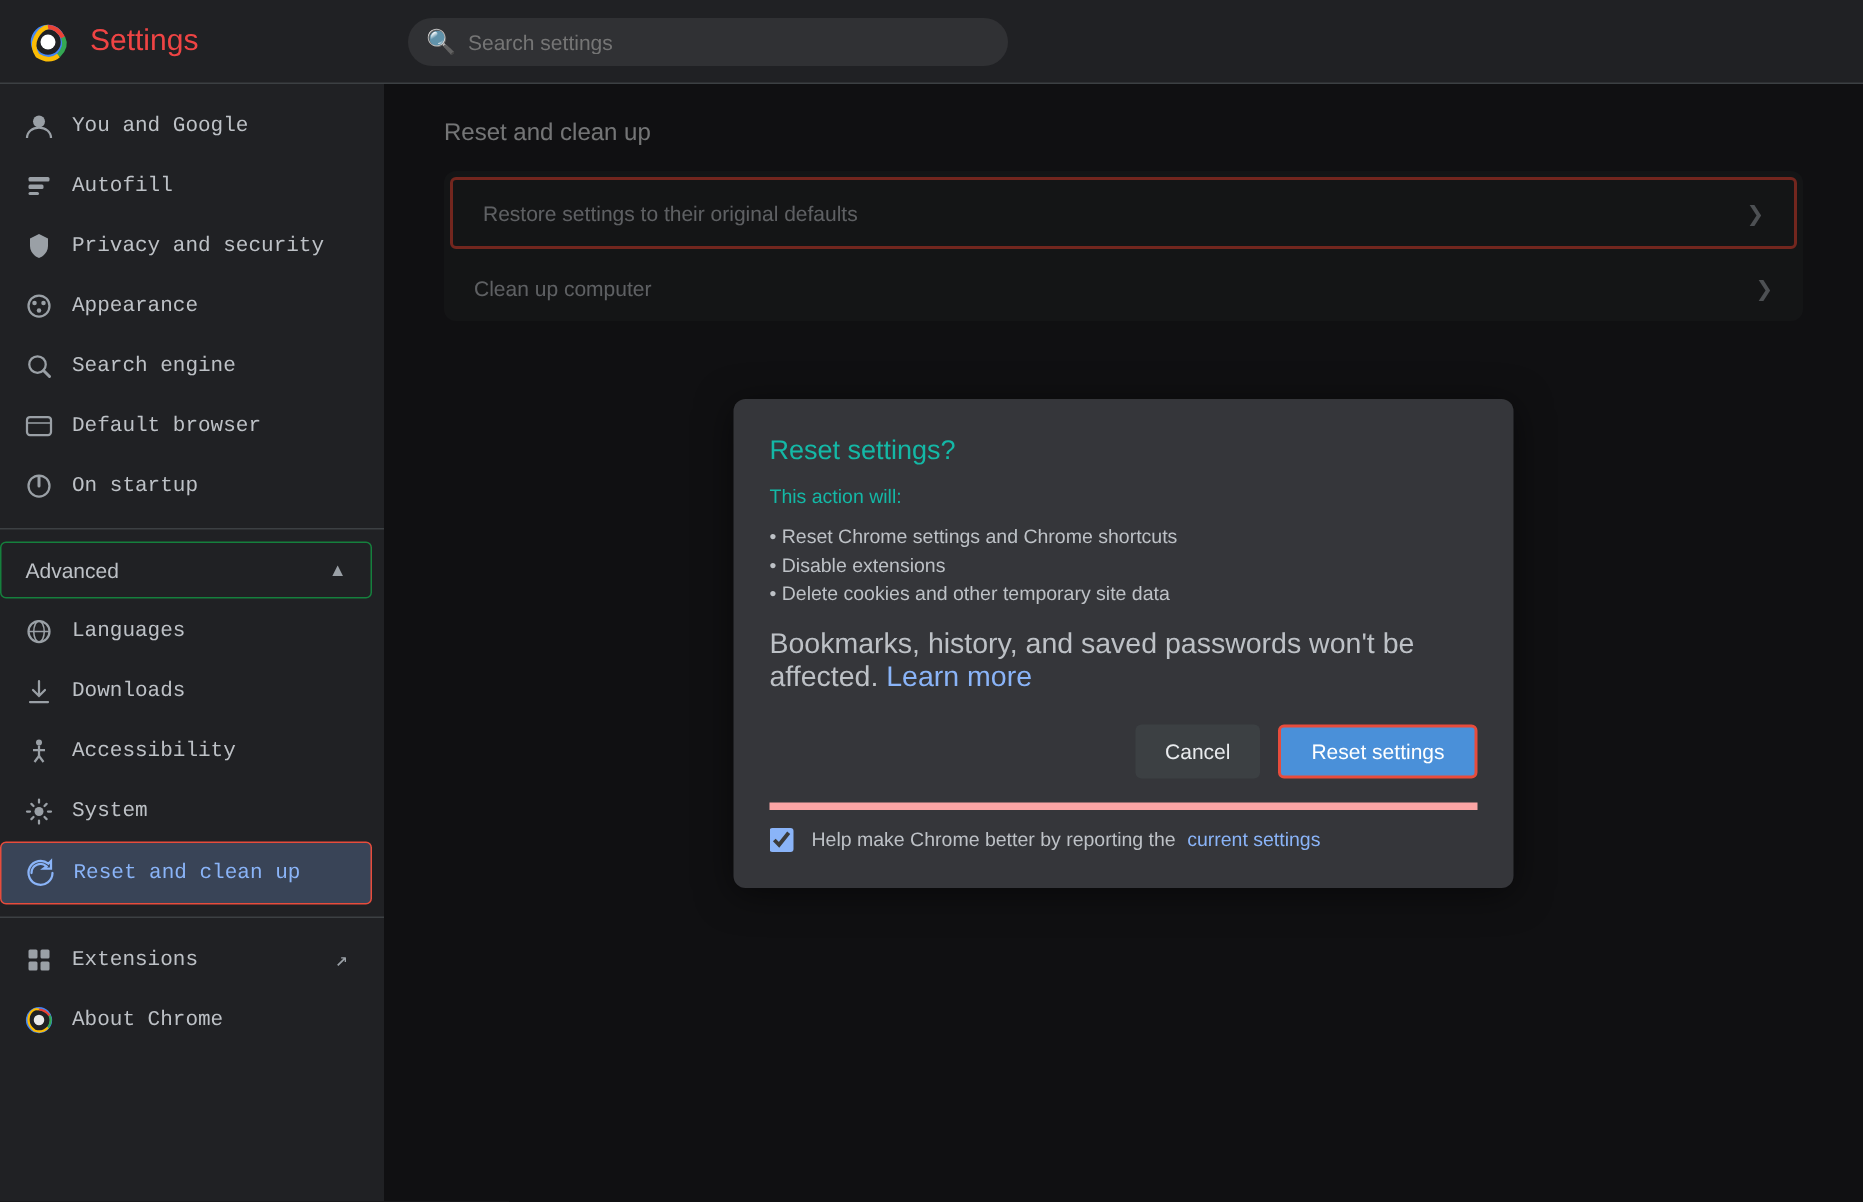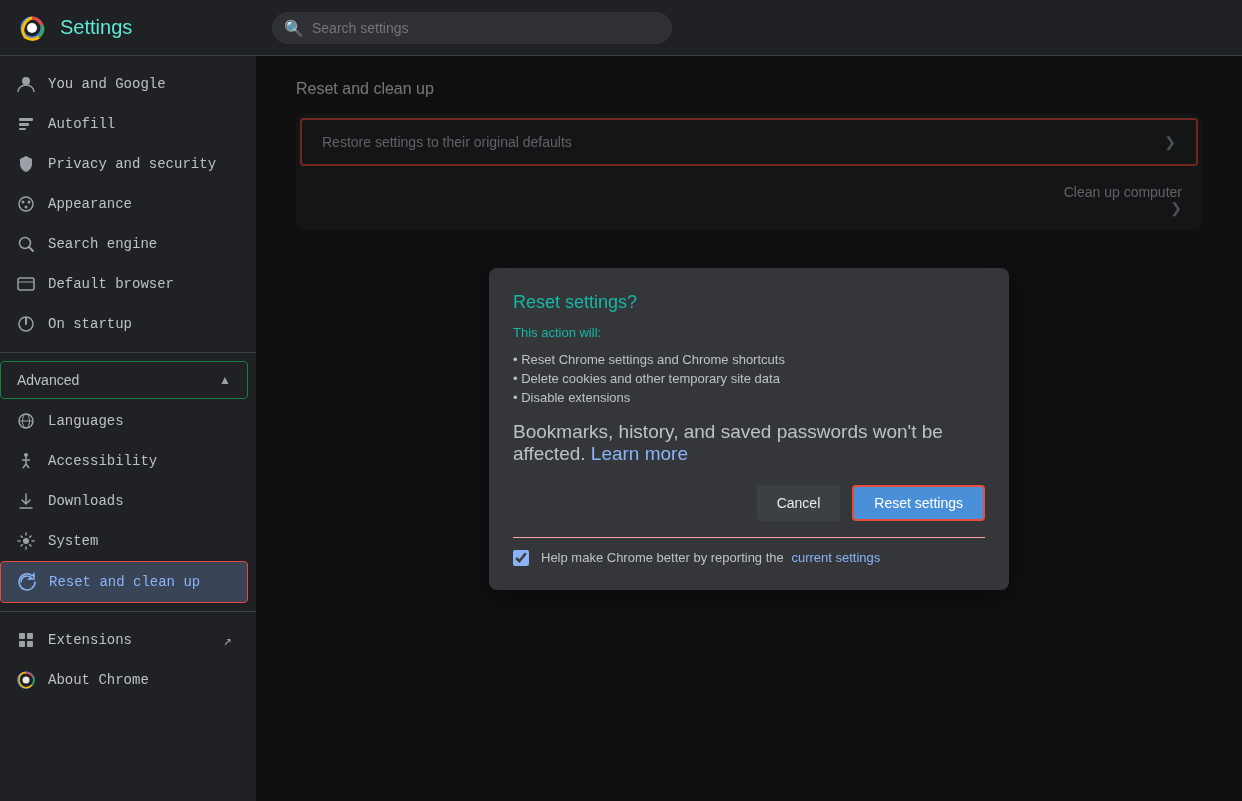--- a/index.html
+++ b/index.html
@@ -123,21 +123,20 @@
       padding: 14px 20px;
       border-bottom: 1px solid #3c4043;
       cursor: pointer;
       display: flex;
       align-items: flex-end;
       justify-content: space-between;
     }
 
     .settings-card-item:last-child {
       border-bottom: none;
-      flex-direction: column;
     }
 
     .settings-card-item .item-text {
       color: #bdc1c6;
       font-size: 14px;
     }
 
     
     .overlay {
       position: absolute;
@@ -219,21 +218,21 @@
       cursor: pointer;
       font-size: 14px;
       font-weight: 500;
     }
 
     .dialog-checkbox-row {
       display: flex;
       align-items: center;
       gap: 12px;
       padding-top: 12px;
-      border-top: 1px solid #fca5a5;
+      border-top: 5px solid #fca5a5;
     }
 
     .dialog-checkbox-row input[type="checkbox"] {
       width: 16px;
       height: 16px;
       accent-color: #8ab4f8;
     }
 
     .dialog-checkbox-label {
       font-size: 13px;
@@ -302,21 +301,21 @@
   <div class="header-bar">
 
     <div style="display:flex;align-items:center;gap:12px;width:256px;flex-shrink:0;">
       <svg width="32" height="32" viewBox="0 0 32 32">
         <circle cx="16" cy="16" r="10" fill="none" stroke="#4285f4" stroke-width="3"></circle>
         <circle cx="16" cy="16" r="5" fill="#fff"></circle>
         <path d="M16 6 Q22 6 26 13" stroke="#ea4335" stroke-width="3" fill="none"></path>
         <path d="M26 13 Q29 19 23 25" stroke="#34a853" stroke-width="3" fill="none"></path>
         <path d="M23 25 Q17 30 9 25 Q5 19 8 13 Q11 7 16 6" stroke="#fbbc05" stroke-width="3" fill="none"></path>
       </svg>
-      <span style="font-size:20px;font-weight:400;color:#5eead4;">Settings</span>
+      <span style="font-size:20px;font-weight:400;color:#ef4444;">Settings</span>
     </div>
 
     <div class="search-bar-wrapper">
       <span class="search-icon-inline">🔍</span>
       <input class="search-bar" type="text" placeholder="Search settings" style="">
     </div>
   </div>
 
   <div class="body-area">
 
@@ -408,38 +407,38 @@
               <ellipse cx="10" cy="10" rx="3.5" ry="7" stroke="#9aa0a6" stroke-width="1"></ellipse>
               <line x1="3" y1="10" x2="17" y2="10" stroke="#9aa0a6" stroke-width="1"></line>
             </svg>
         </span>
         <span class="item-label">Languages</span>
       </div>
 
       <div class="sidebar-item">
         <span class="item-icon">
           <svg width="20" height="20" viewBox="0 0 20 20" fill="none">
+              <path d="M10 3v10M6 9l4 4 4-4" stroke="#9aa0a6" stroke-width="1.5" stroke-linecap="round"></path>
+              <line x1="4" y1="17" x2="16" y2="17" stroke="#9aa0a6" stroke-width="1.5" stroke-linecap="round"></line>
+            </svg>
+        </span>
+        <span class="item-label">Downloads</span>
+      </div>
+
+      <div class="sidebar-item">
+        <span class="item-icon">
+          <svg width="20" height="20" viewBox="0 0 20 20" fill="none">
               <circle cx="10" cy="4" r="2" fill="#9aa0a6"></circle>
               <line x1="10" y1="6" x2="10" y2="13" stroke="#9aa0a6" stroke-width="1.5"></line>
               <line x1="6" y1="9" x2="14" y2="9" stroke="#9aa0a6" stroke-width="1.5"></line>
               <line x1="10" y1="13" x2="7" y2="17" stroke="#9aa0a6" stroke-width="1.5"></line>
               <line x1="10" y1="13" x2="13" y2="17" stroke="#9aa0a6" stroke-width="1.5"></line>
             </svg>
         </span>
         <span class="item-label">Accessibility</span>
-      </div>
-
-      <div class="sidebar-item">
-        <span class="item-icon">
-          <svg width="20" height="20" viewBox="0 0 20 20" fill="none">
-              <path d="M10 3v10M6 9l4 4 4-4" stroke="#9aa0a6" stroke-width="1.5" stroke-linecap="round"></path>
-              <line x1="4" y1="17" x2="16" y2="17" stroke="#9aa0a6" stroke-width="1.5" stroke-linecap="round"></line>
-            </svg>
-        </span>
-        <span class="item-label">Downloads</span>
       </div>
 
       <div class="sidebar-item">
         <span class="item-icon">
           <svg width="20" height="20" viewBox="0 0 20 20" fill="none">
               <circle cx="10" cy="10" r="3" fill="#9aa0a6"></circle>
               <path d="M10 2v2M10 16v2M2 10h2M16 10h2M4.93 4.93l1.41 1.41M13.66 13.66l1.41 1.41M4.93 15.07l1.41-1.41M13.66 6.34l1.41-1.41" stroke="#9aa0a6" stroke-width="1.5" stroke-linecap="round"></path>
             </svg>
         </span>
         <span class="item-label">System</span>
@@ -498,22 +497,22 @@
         </div>
       </div>
 
       <div class="overlay">
         <div class="dialog">
           <div class="dialog-title">Reset settings?</div>
           <div class="dialog-subtitle">This action will:</div>
 
           <div class="dialog-list">
             <div class="dialog-list-item">• Reset Chrome settings and Chrome shortcuts</div>
+            <div class="dialog-list-item">• Disable extensions</div>
             <div class="dialog-list-item">• Delete cookies and other temporary site data</div>
-            <div class="dialog-list-item">• Disable extensions</div>
           </div>
 
           <div class="dialog-note">
             <span>Bookmarks, history, and saved passwords won't be affected.</span>
             <span class="link">Learn more</span>
           </div>
 
           <div class="dialog-actions">
             <button class="btn-cancel">Cancel</button>
             <button class="btn-reset" style="border:2px solid #e74c3c;">Reset settings</button>

